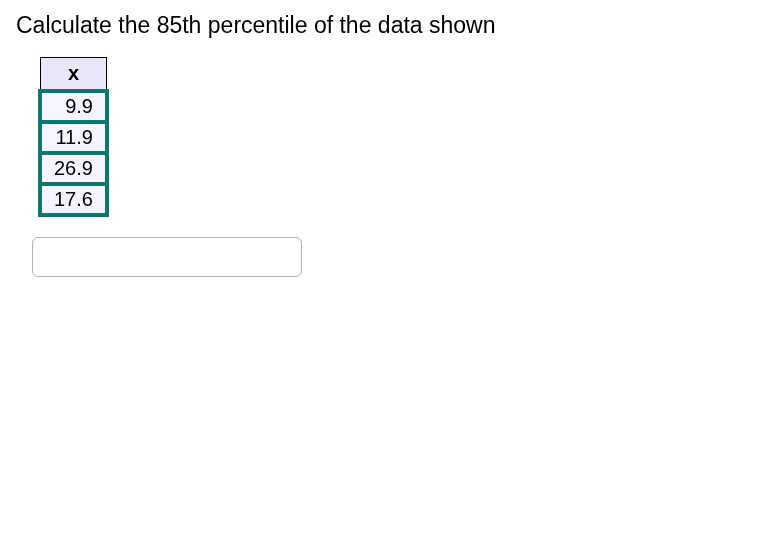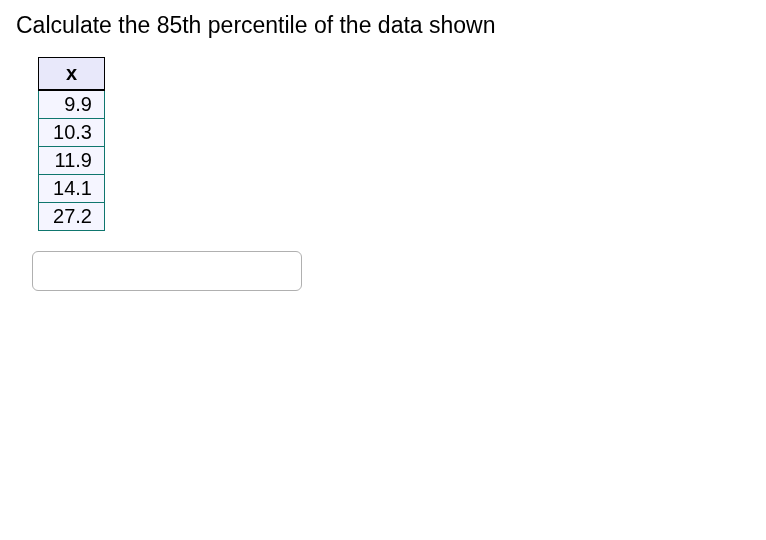--- a/index.html
+++ b/index.html
@@ -28,21 +28,21 @@
     .data-table th {
       border: 1px solid #000;
       border-bottom: 2px solid #000;
       background: #e8e8fa;
       padding: 4px 24px;
       font-size: 20px;
       font-weight: bold;
       text-align: center;
     }
     .data-table td {
-      border: 1px solid #0f766e;
+      border: 4px solid #0f766e;
       background: #f5f5ff;
       padding: 2px 12px;
       font-size: 20px;
       text-align: right;
       min-width: 66px;
     }
     .answer-input {
       display: block;
       margin-left: 16px;
       width: 270px;
@@ -63,27 +63,24 @@
   <thead>
     <tr>
       <th>x</th>
     </tr>
   </thead>
   <tbody>
     <tr>
         <td>9.9</td>
       </tr>
     <tr>
-        <td>10.3</td>
-      </tr>
-    <tr>
         <td>11.9</td>
       </tr>
     <tr>
-        <td>14.1</td>
+        <td>26.9</td>
       </tr>
     <tr>
-        <td>27.2</td>
+        <td>17.6</td>
       </tr>
   </tbody>
 </table>
 
 <input type="text" class="answer-input" value="" style="">
 
 </body></html>

